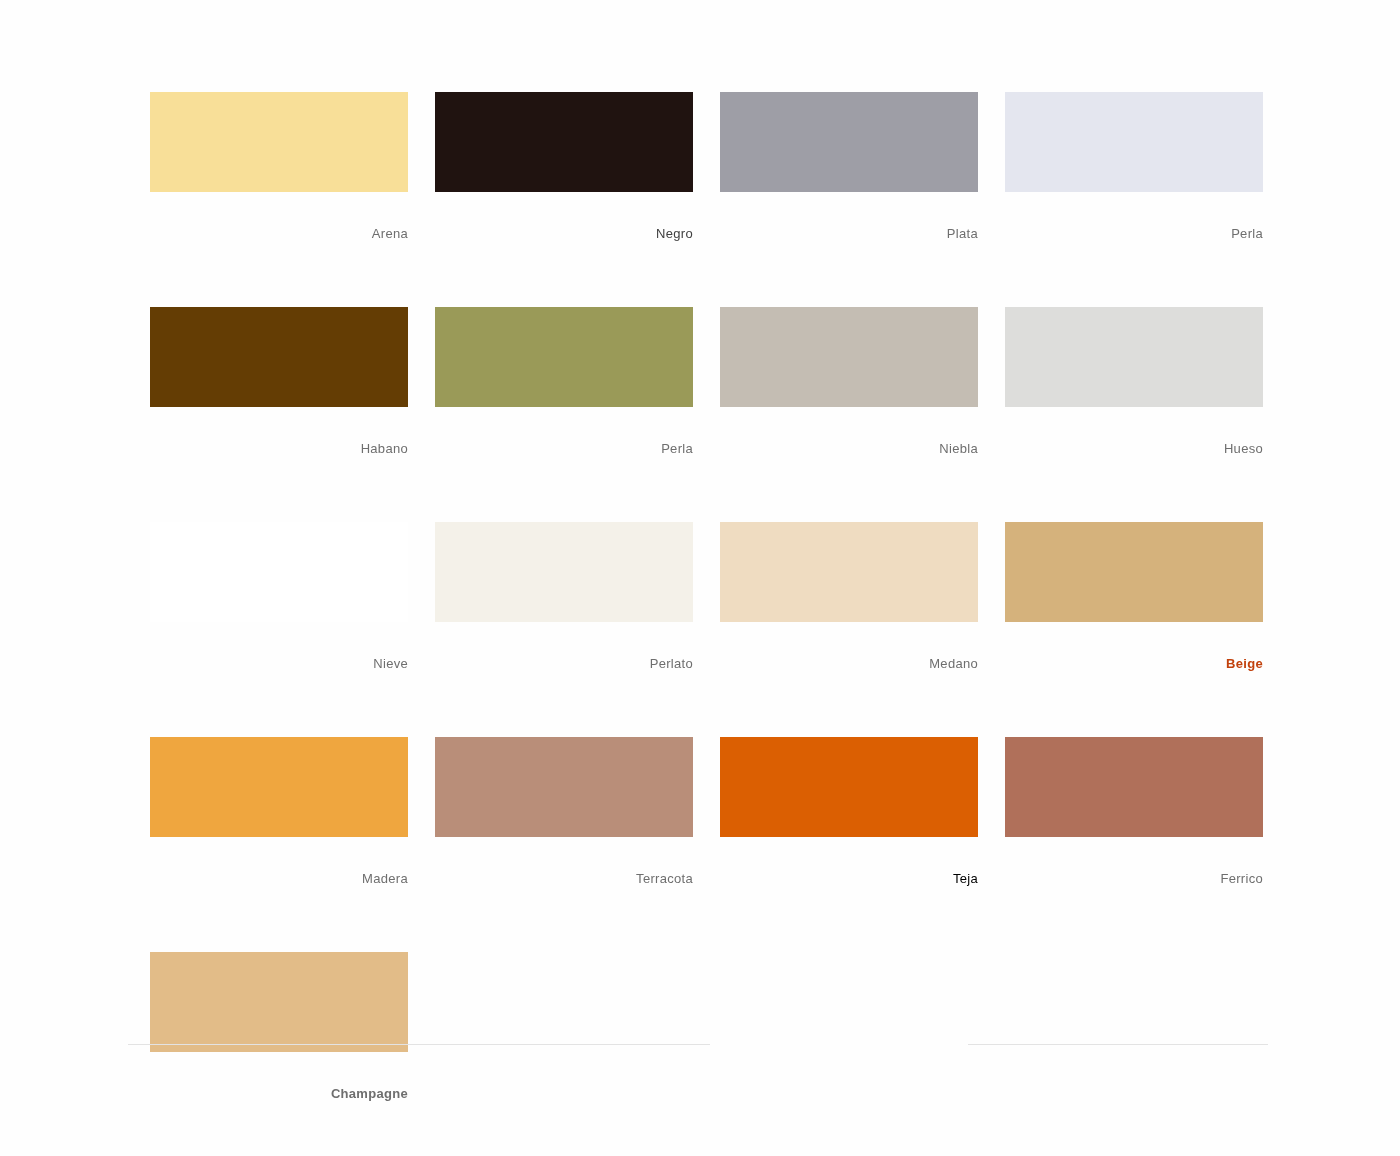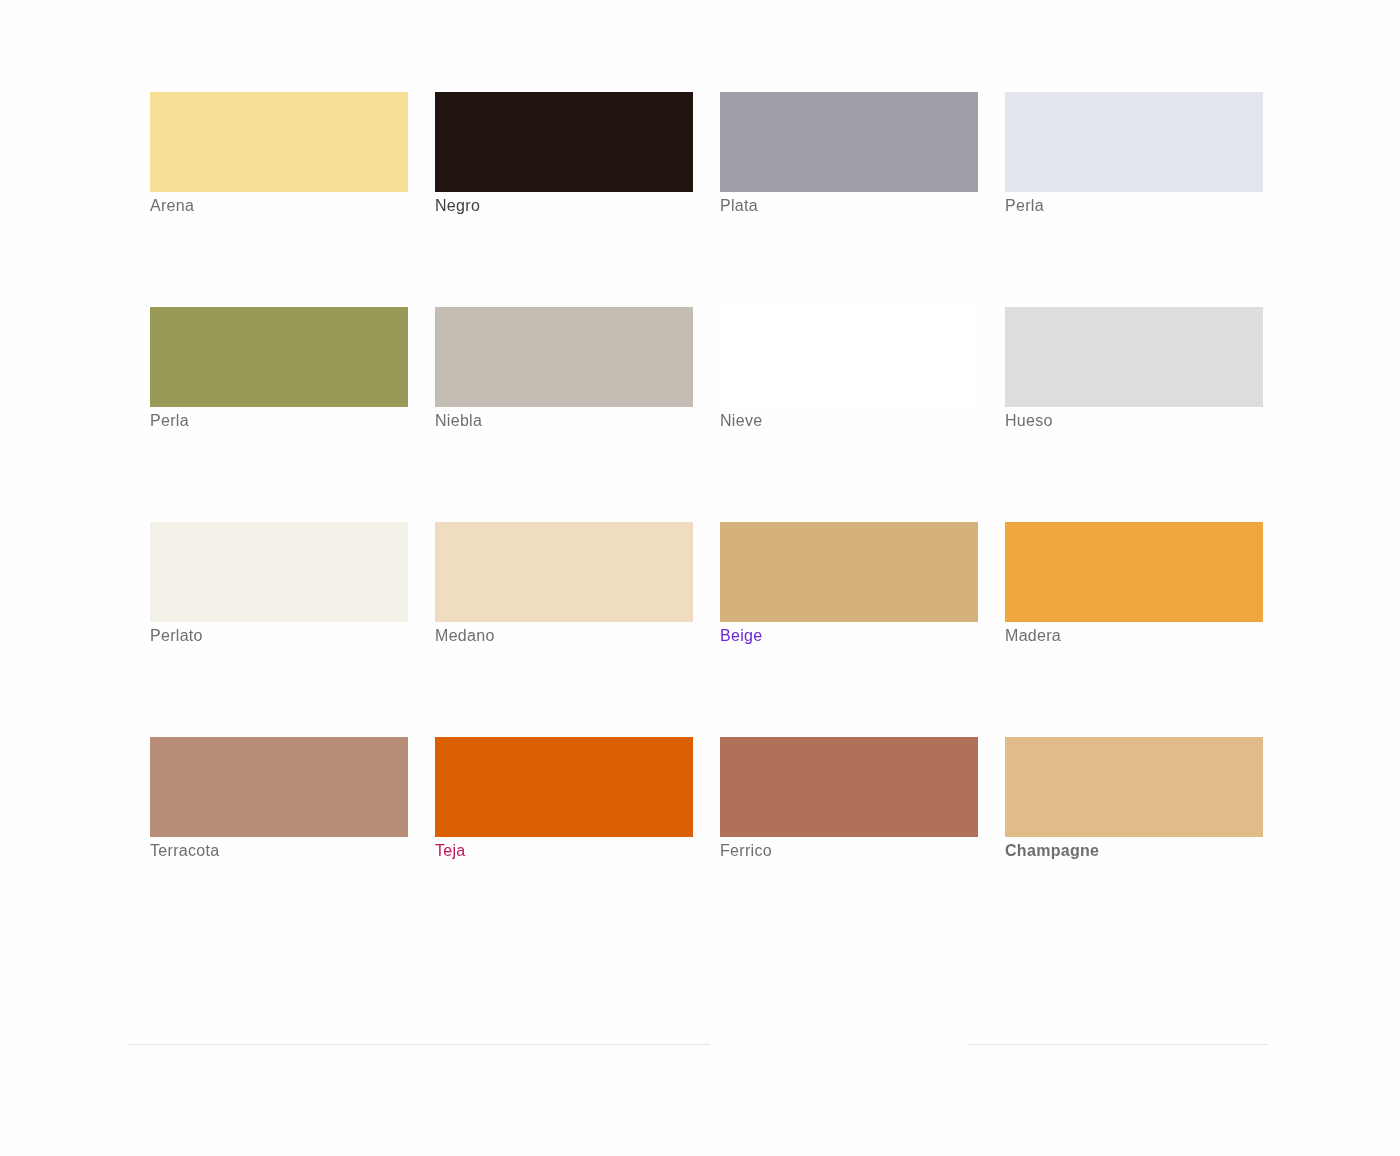--- a/index.html
+++ b/index.html
@@ -39,28 +39,29 @@
     box-sizing: border-box;
   }
 
   .swatch-chip {
     width: 258px;
     height: 100px;
     box-sizing: border-box;
   }
 
   .swatch-label {
-    margin-top: 4px;
+    margin-top: 32px;
     font-family: "Liberation Sans", sans-serif;
-    font-size: 16px;
+    font-size: 13px;
     font-weight: 400;
     letter-spacing: 0.3px;
     color: #6e6e6e;
     line-height: 20px;
     white-space: nowrap;
+    text-align: right;
   }
 
   .footer-rules {
     position: absolute;
     left: 0;
     top: 1044px;
     width: 1400px;
     height: 4px;
   }
 
@@ -94,58 +95,62 @@
       </div>
       <div class="swatch-cell">
         <div class="swatch-chip" style="background: rgb(158, 158, 166);"></div>
         <div class="swatch-label" style="color: rgb(110, 110, 110);">Plata</div>
       </div>
       <div class="swatch-cell">
         <div class="swatch-chip" style="background: rgb(228, 230, 239);"></div>
         <div class="swatch-label" style="color: rgb(110, 110, 110);">Perla</div>
       </div>
       <div class="swatch-cell">
+        <div class="swatch-chip" style="background: rgb(100, 61, 4);"></div>
+        <div class="swatch-label" style="color: rgb(110, 110, 110);">Habano</div>
+      </div>
+      <div class="swatch-cell">
         <div class="swatch-chip" style="background: rgb(154, 154, 88);"></div>
         <div class="swatch-label" style="color: rgb(110, 110, 110);">Perla</div>
       </div>
       <div class="swatch-cell">
         <div class="swatch-chip" style="background: rgb(196, 189, 179);"></div>
         <div class="swatch-label" style="color: rgb(110, 110, 110);">Niebla</div>
       </div>
       <div class="swatch-cell">
+        <div class="swatch-chip" style="background: rgb(221, 221, 219);"></div>
+        <div class="swatch-label" style="color: rgb(110, 110, 110);">Hueso</div>
+      </div>
+      <div class="swatch-cell">
         <div class="swatch-chip" style="background: rgb(255, 255, 255);"></div>
         <div class="swatch-label" style="color: rgb(110, 110, 110);">Nieve</div>
-      </div>
-      <div class="swatch-cell">
-        <div class="swatch-chip" style="background: rgb(221, 221, 219);"></div>
-        <div class="swatch-label" style="color: rgb(110, 110, 110);">Hueso</div>
       </div>
       <div class="swatch-cell">
         <div class="swatch-chip" style="background: rgb(244, 241, 233);"></div>
         <div class="swatch-label" style="color: rgb(110, 110, 110);">Perlato</div>
       </div>
       <div class="swatch-cell">
         <div class="swatch-chip" style="background: rgb(239, 220, 193);"></div>
         <div class="swatch-label" style="color: rgb(110, 110, 110);">Medano</div>
       </div>
       <div class="swatch-cell">
         <div class="swatch-chip" style="background: rgb(213, 178, 124);"></div>
-        <div class="swatch-label" style="color: #6d28d9;">Beige</div>
+        <div class="swatch-label" style="color: #c2410c; font-weight: bold;">Beige</div>
       </div>
       <div class="swatch-cell">
         <div class="swatch-chip" style="background: rgb(239, 166, 63);"></div>
         <div class="swatch-label" style="color: rgb(110, 110, 110);">Madera</div>
       </div>
       <div class="swatch-cell">
         <div class="swatch-chip" style="background: rgb(185, 142, 121);"></div>
         <div class="swatch-label" style="color: rgb(110, 110, 110);">Terracota</div>
       </div>
       <div class="swatch-cell">
         <div class="swatch-chip" style="background: rgb(219, 95, 2);"></div>
-        <div class="swatch-label" style="color: #be185d;">Teja</div>
+        <div class="swatch-label" style="color: #000000;">Teja</div>
       </div>
       <div class="swatch-cell">
         <div class="swatch-chip" style="background: rgb(176, 112, 90);"></div>
         <div class="swatch-label" style="color: rgb(110, 110, 110);">Ferrico</div>
       </div>
       <div class="swatch-cell">
         <div class="swatch-chip" style="background: rgb(226, 188, 136);"></div>
         <div class="swatch-label" style="color: rgb(110, 110, 110); font-weight: bold;">Champagne</div>
       </div>
     </div>

